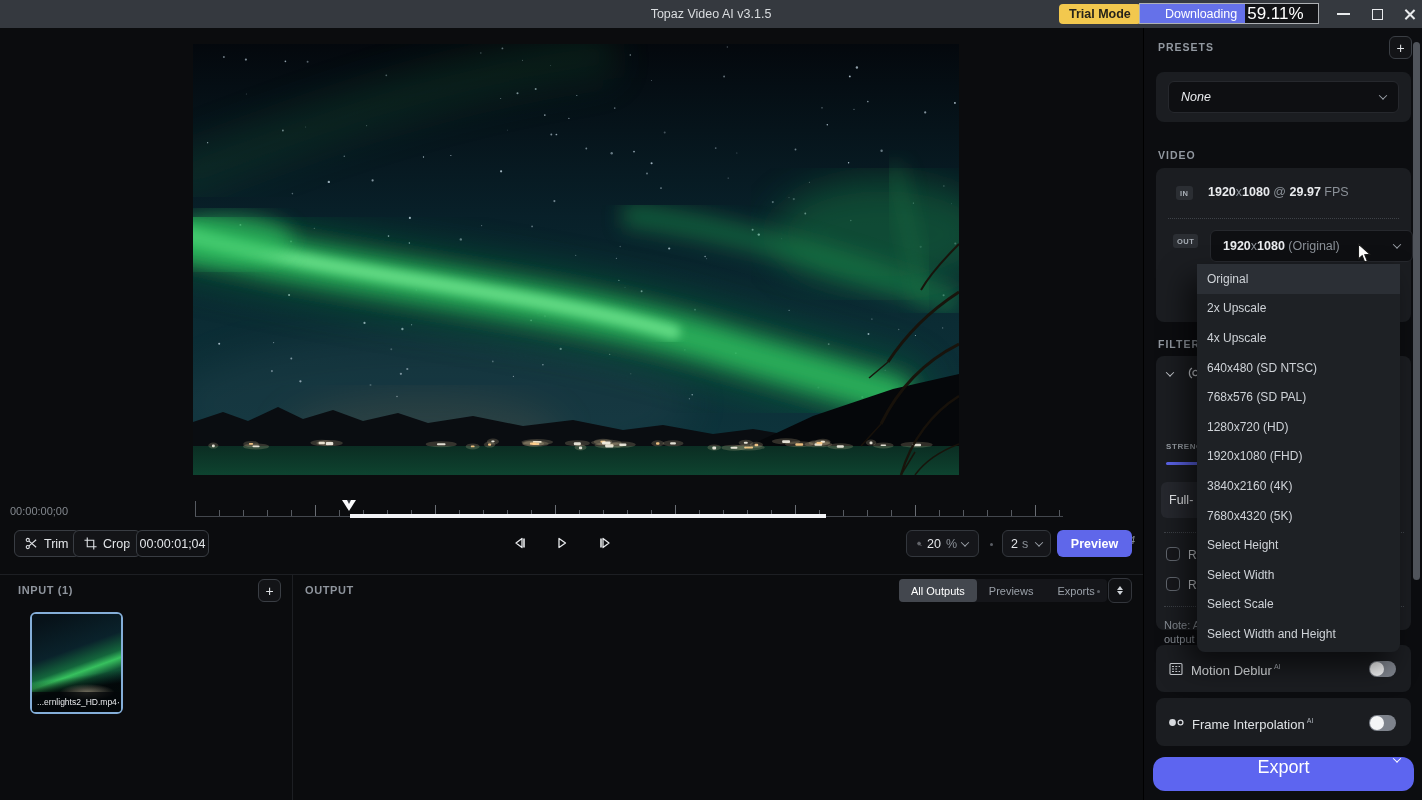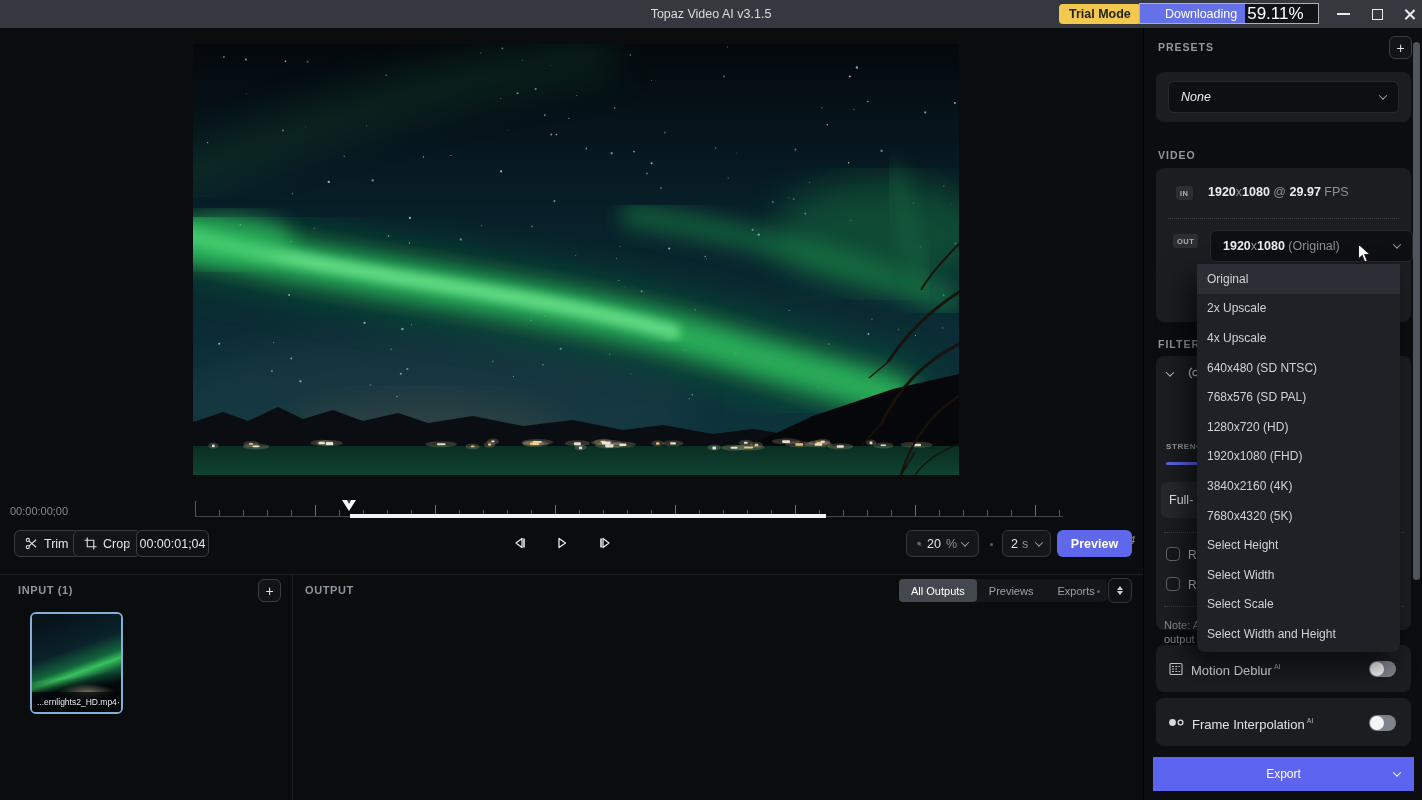--- a/index.html
+++ b/index.html
@@ -99,22 +99,22 @@
   .slider-line { position:absolute; height:3px; background:#5b63e8; border-radius:2px; }
   .mode-box { position:absolute; background:#26282e; border-radius:6px; display:flex; align-items:center; padding:0 8px; color:#e8eaed; font-size:12.5px; }
   .checkbox { position:absolute; width:14px; height:14px; border:1.5px solid #61666e; border-radius:4px; background:#17181c; }
   .cb-label { position:absolute; color:#c8ccd1; font-size:12px; }
   .note { position:absolute; color:#878d94; font-size:11px; line-height:14px; }
   
   .feature-label { color:#dfe2e5; font-size:13px; }
   .sup { color:#aeb3ba; font-size:7px; vertical-align:super; margin-left:2px; }
   .toggle { position:absolute; width:27px; height:16px; border-radius:9px; background:#7e838c; }
   .toggle .knob { position:absolute; left:1px; top:1px; width:14px; height:14px; border-radius:50%; background:#f4f5f6; }
-  .export-btn { position:absolute; left:9px; top:729px; width:261px; height:34px; background:#5d65f0; border-radius:0;
-     display:flex; align-items:center; justify-content:center; color:#fff; font-size:12px; }
+  .export-btn { position:absolute; left:9px; top:729px; width:261px; height:34px; background:#5d65f0; border-radius:12px;
+     display:flex; justify-content:center; color:#fff; font-size:18px; }
   .export-btn .chev { position:absolute; right:14px; border-color:#fff; }
   .scroll-thumb { position:absolute; left:1413px; top:42px; width:7px; height:538px; background:#50545b; border-radius:4px; z-index:60; }
   .cursor { position:absolute; left:1357px; top:243px; z-index:100; }
   svg { display:block; }
 </style>
 </head>
 <body>
 
 <div class="app">
 

